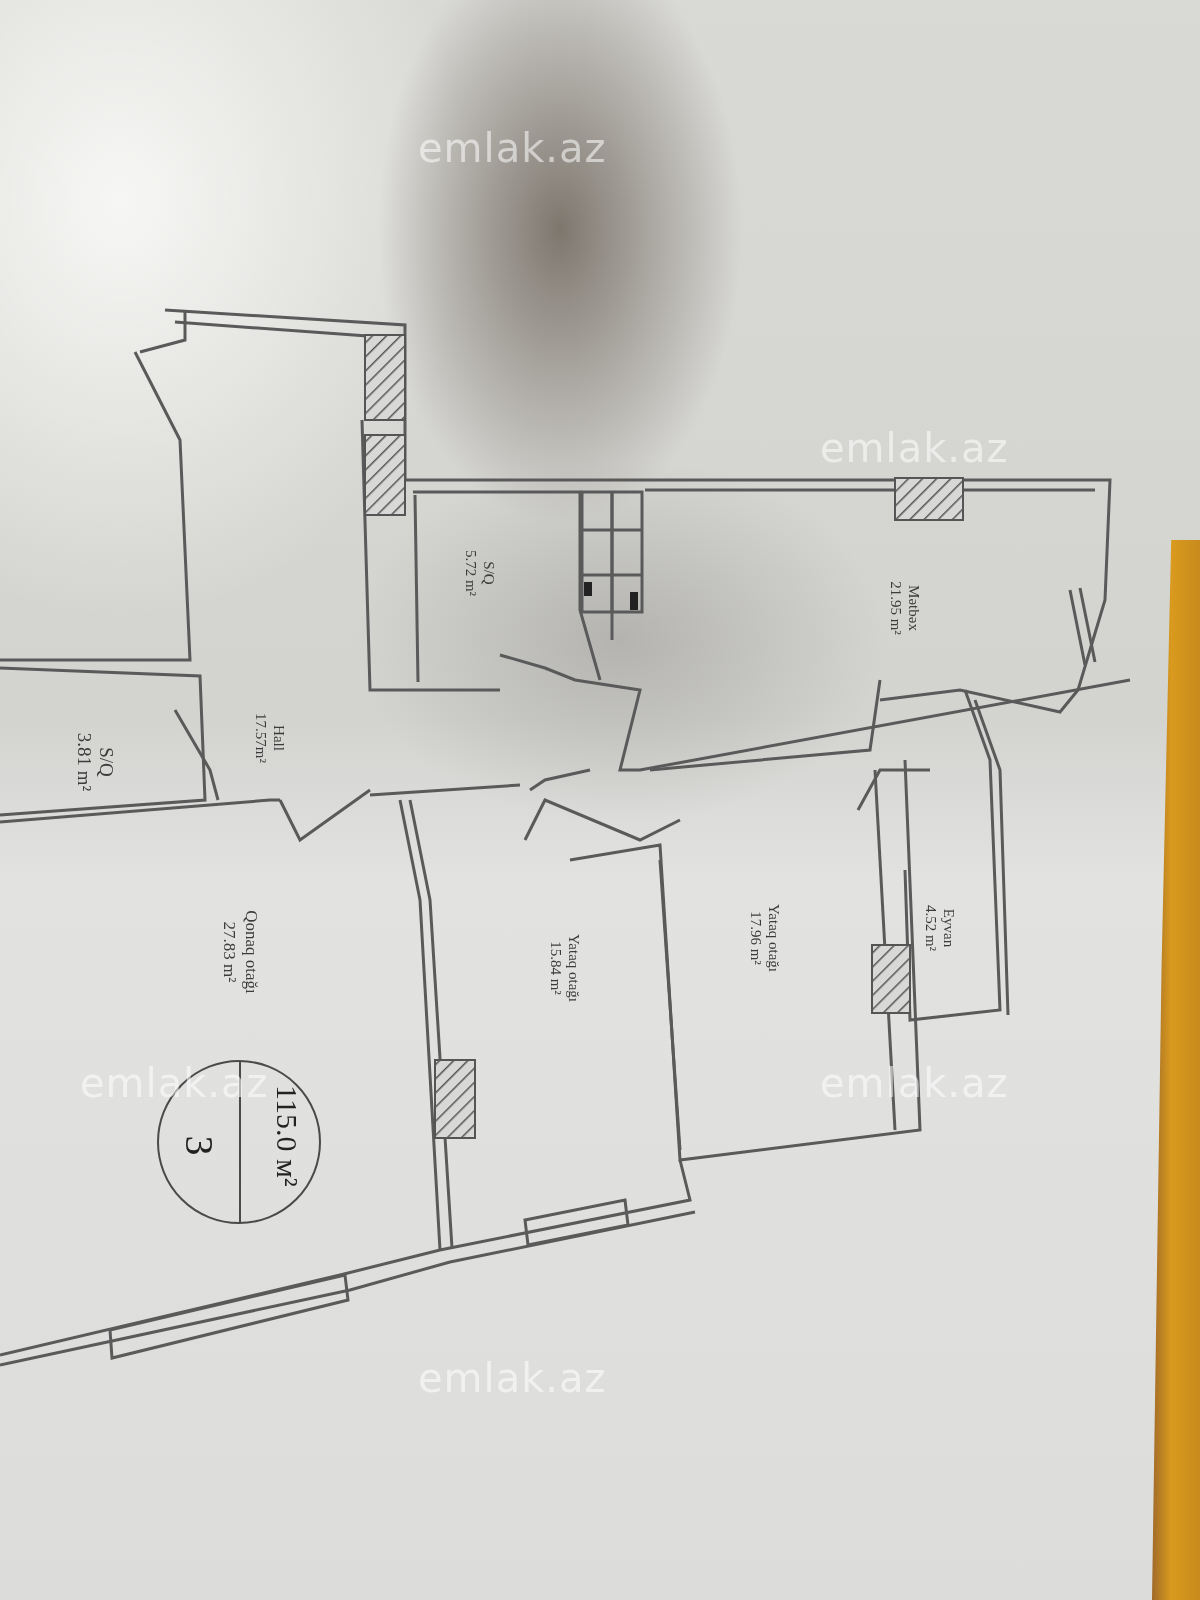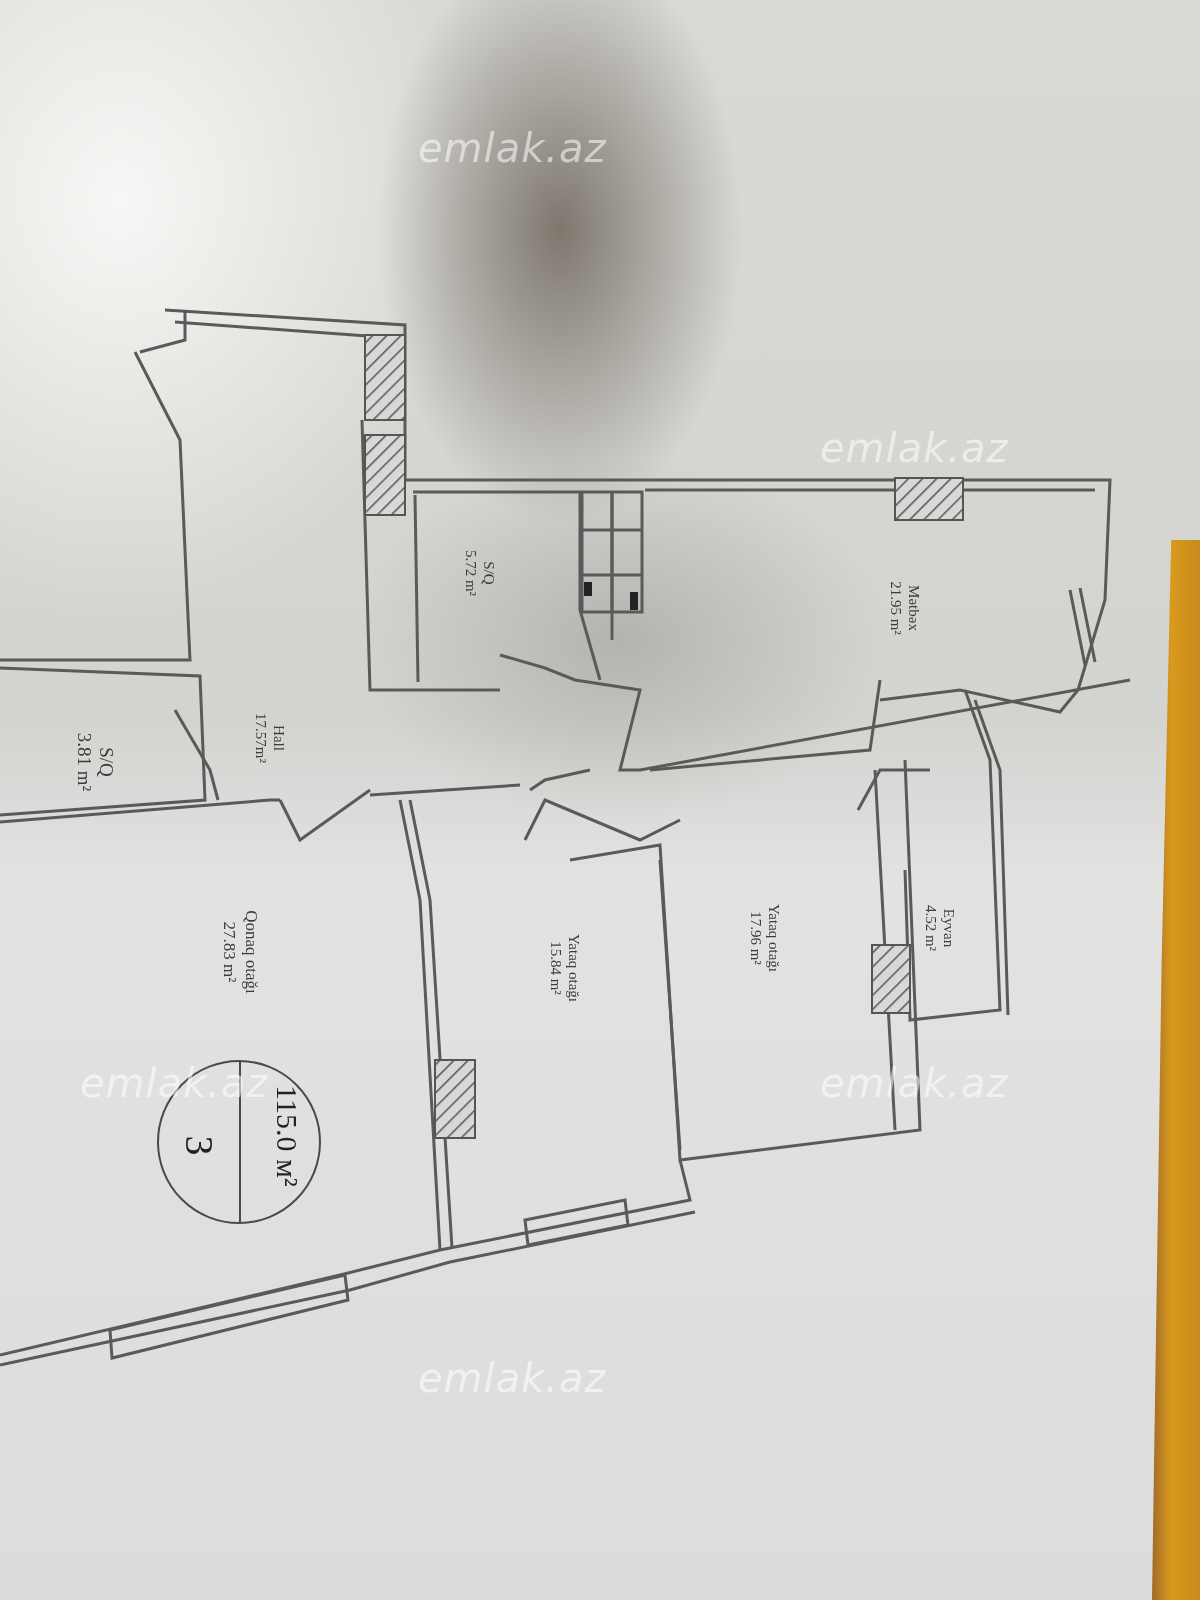--- a/index.html
+++ b/index.html
@@ -10,21 +10,21 @@
       radial-gradient(ellipse 260px 420px at 560px 230px, rgba(110,102,92,0.85), rgba(110,102,92,0) 70%),
       radial-gradient(ellipse 380px 260px at 620px 640px, rgba(120,118,112,0.35), rgba(0,0,0,0) 70%),
       radial-gradient(ellipse 500px 600px at 120px 200px, rgba(250,250,248,0.9), rgba(0,0,0,0) 70%),
       linear-gradient(180deg, #d9d9d6 0%, #d3d3d0 45%, #e2e3e1 55%, #dcdddb 100%);
   }
   .table-edge { position:absolute; right:0; top:540px; width:48px; height:1060px;
     background:linear-gradient(90deg, #a06a2a, #d99a1e 40%, #c88a1c); clip-path:polygon(40% 0,100% 0,100% 100%,0 100%,20% 40%); }
   svg.plan { position:absolute; left:0; top:0; }
   .label { position:absolute; color:#3c3c3c; font-family:"Liberation Serif", serif; font-size:15px; line-height:18px; text-align:center; transform:rotate(90deg); transform-origin:center; white-space:nowrap; }
   .label span { display:block; }
-  .watermark { position:absolute; color:rgba(255,255,255,0.55); font-family:"DejaVu Sans", sans-serif; font-size:40px; letter-spacing:1px;font-style:italic; }
+  .watermark { position:absolute; color:rgba(255,255,255,0.55); font-family:"DejaVu Sans", sans-serif; font-size:40px; letter-spacing:1px; }
   .badge { position:absolute; left:157px; top:1060px; width:160px; height:160px; border:2px solid #4a4a4a; border-radius:50%; }
   .badge .div { position:absolute; left:80px; top:0; width:2px; height:160px; background:#4a4a4a; }
   .badge .area { position:absolute; left:68px; top:66px; width:120px; font-family:"Liberation Serif", serif; font-size:30px; color:#222; transform:rotate(90deg); transform-origin:center; white-space:nowrap; }
   .badge .rooms { position:absolute; left:10px; top:60px; width:60px; text-align:center; font-family:"Liberation Serif", serif; font-size:40px; color:#222; transform:rotate(90deg); }
   .logo { position:absolute; left:873px; top:1268px; width:278px; height:278px; border-radius:50%; background:#fbfbfb; }
   .logo .text { position:absolute; left:45px; top:135px; font-family:"DejaVu Sans", sans-serif; font-weight:bold; font-size:66px; color:#1f8e3e; letter-spacing:-3px; transform:scaleY(1.35); transform-origin:left top; }
   .logo .tld { position:absolute; left:225px; top:198px; font-family:"DejaVu Sans", sans-serif; font-weight:bold; font-size:18px; color:#1f8e3e; }
   .logo .tagline { position:absolute; left:42px; top:240px; width:192px; height:12px; background:#a6a6a6; color:#eee; font-size:7px; line-height:12px; text-align:center; letter-spacing:1px; overflow:hidden; }
 </style>
 </head>

